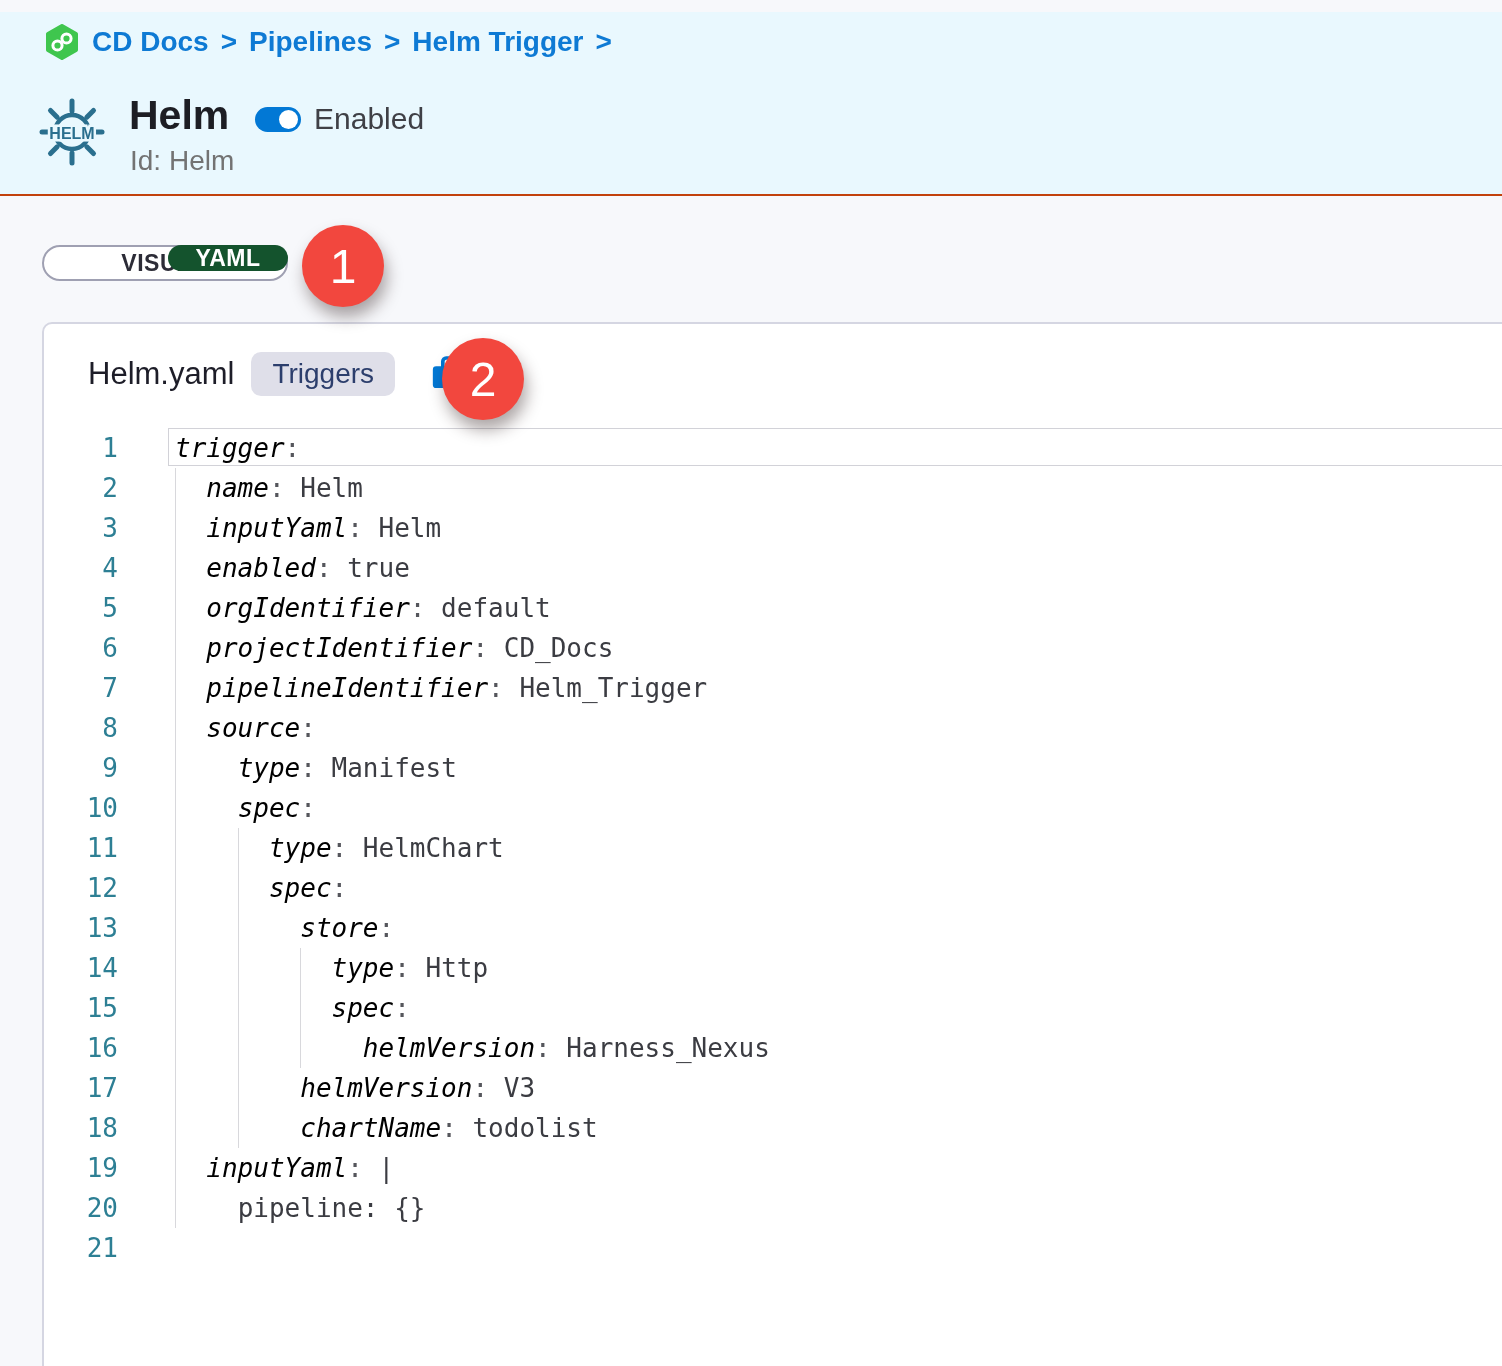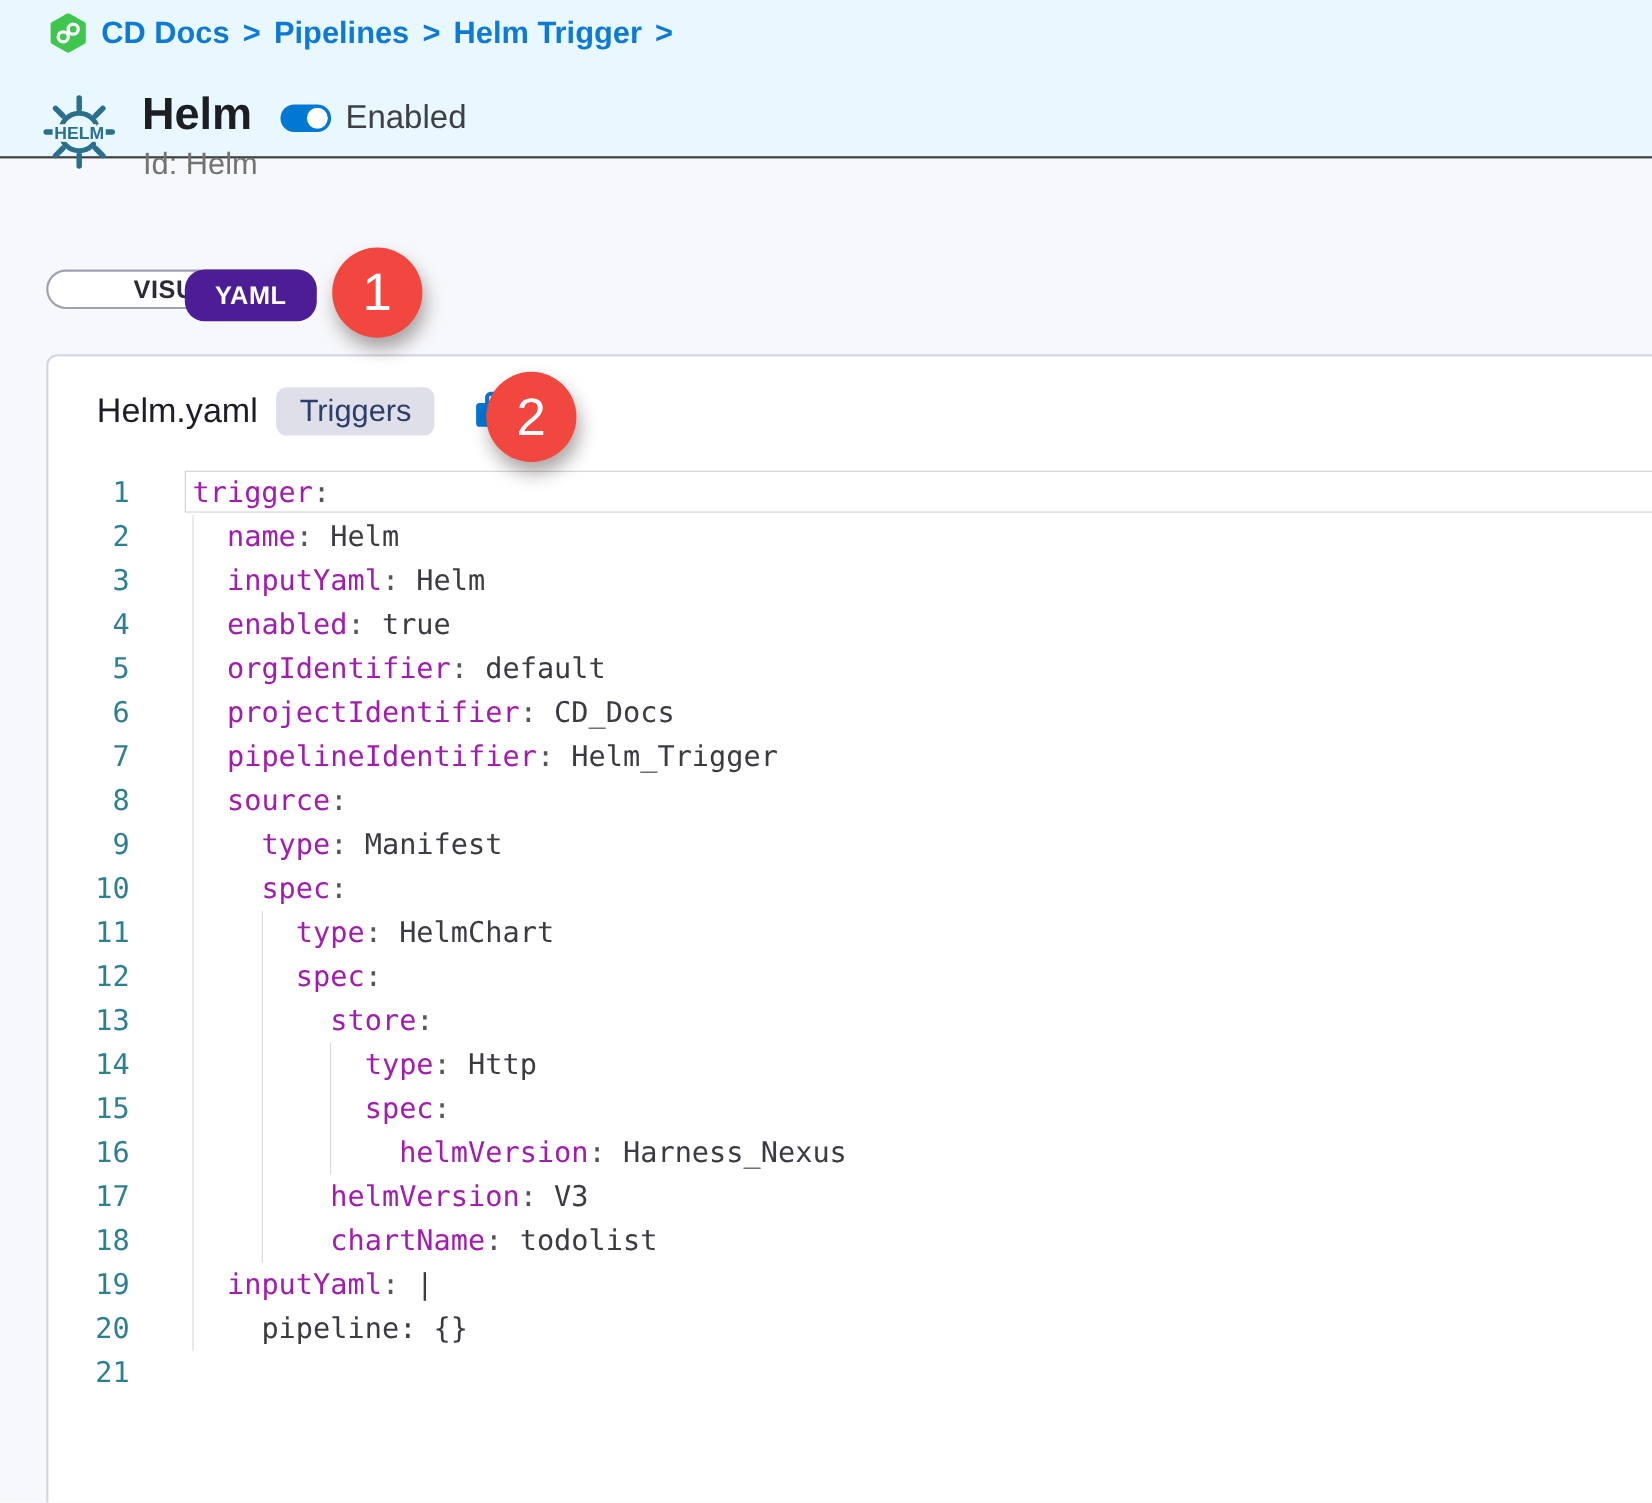--- a/index.html
+++ b/index.html
@@ -2,22 +2,22 @@
 <html><head>
 <meta charset="utf-8">
 <style>
   html,body{margin:0;padding:0;}
   body{
     width:1502px;height:1366px;position:relative;overflow:hidden;
     background:#f7f8fb;font-family:"Liberation Sans",sans-serif;
   }
   
   .page-header{
-    position:absolute;left:0;top:0;width:100%;height:144px;
-    background:#e9f8fe;border-bottom:2px solid #404040;box-sizing:border-box;
+    position:absolute;left:0;top:12px;width:100%;height:184px;
+    background:#e9f8fe;border-bottom:2px solid #c2410c;box-sizing:border-box;
   }
   .breadcrumb{
     position:absolute;left:44px;top:12px;display:flex;align-items:center;gap:12px;
     font-size:28px;font-weight:600;color:#0e7ad4;
   }
   .breadcrumb .module-icon{display:flex;align-items:center;}
   .crumb{cursor:pointer;white-space:nowrap;}
   .crumb-sep{font-weight:600;}
   .helm-logo{position:absolute;left:36px;top:80px;}
   .trigger-title{position:absolute;left:129px;top:80px;font-size:41px;font-weight:700;color:#1d1e24;}
@@ -29,22 +29,22 @@
   
   .mode-toggle{
     position:absolute;left:42px;top:245px;width:246px;height:36px;
     border:2px solid #9fa0b2;border-radius:19px;background:#fff;box-sizing:border-box;display:flex;
   }
   .seg-visual{
     flex:1;display:flex;align-items:center;justify-content:center;
     font-size:23px;font-weight:700;letter-spacing:.5px;color:#2c2c37;cursor:pointer;
   }
   .seg-yaml{
-    position:absolute;right:-2px;top:-2px;width:120px;height:47px;border-radius:18px;
-    background:#4c1d95;color:#fff;display:flex;align-items:center;justify-content:center;
+    position:absolute;right:-2px;top:-2px;width:120px;height:26px;border-radius:18px;
+    background:#14532d;color:#fff;display:flex;align-items:center;justify-content:center;
     font-size:23px;font-weight:700;letter-spacing:.5px;cursor:pointer;
   }
 
   
   .annot{
     position:absolute;width:82px;height:82px;border-radius:50%;background:#f2473e;color:#fff;
     display:flex;align-items:center;justify-content:center;font-size:48px;font-weight:500;
     box-shadow:3px 10px 16px rgba(40,20,20,.38);z-index:5;
   }
   #annot1{left:302px;top:225px;}
@@ -65,21 +65,21 @@
 
   
   .editor{
     position:absolute;left:0;top:104px;right:0;bottom:0;
     font-family:"DejaVu Sans Mono",monospace;font-size:26px;
   }
   .gutter{position:absolute;left:0;top:0;width:74px;text-align:right;color:#2d7f94;}
   .ln{height:40px;line-height:40px;}
   .code-col{position:absolute;left:131px;top:0;right:0;color:#3b3c42;}
   .code-row{height:40px;line-height:40px;white-space:pre;}
-  .tok-k{color:#a21caf;}
+  .tok-k{color:#000000;font-style:italic;}
   .tok-p{color:#55565c;}
   .tok-v{color:#3b3c42;}
   .indent-guide{position:absolute;width:1px;background:#d8d8dc;}
   .current-line{
     position:absolute;left:124px;right:-2px;height:38px;
     border:1px solid #d2d2d8;box-sizing:border-box;pointer-events:none;
   }
 </style>
 </head>
 <body>

